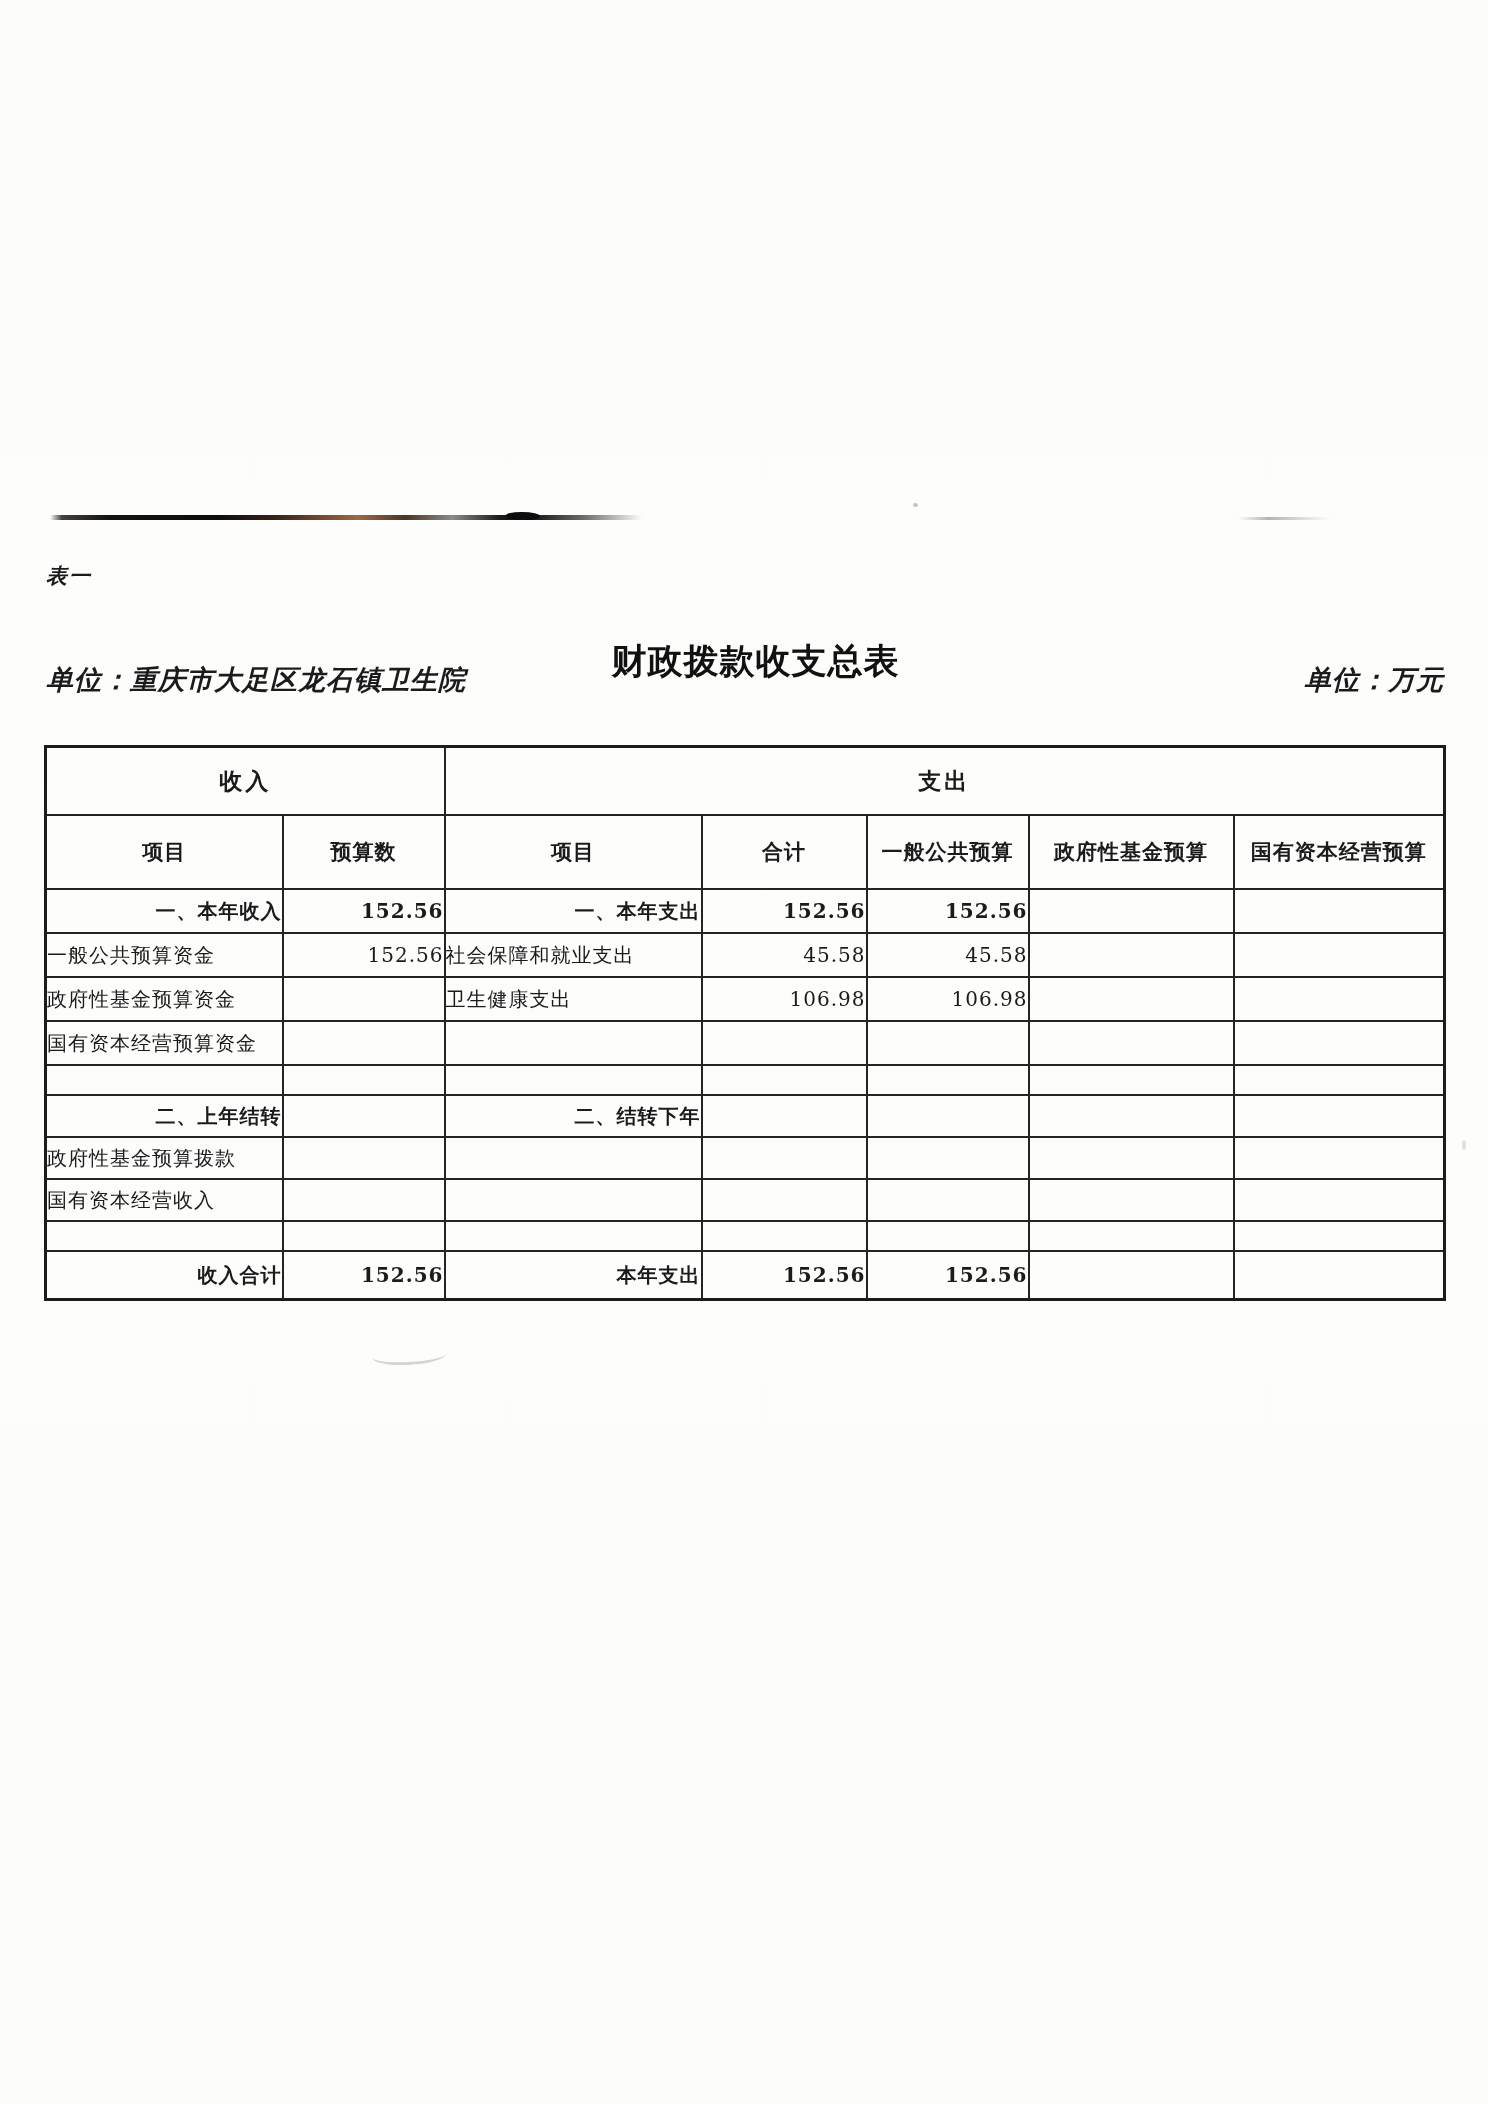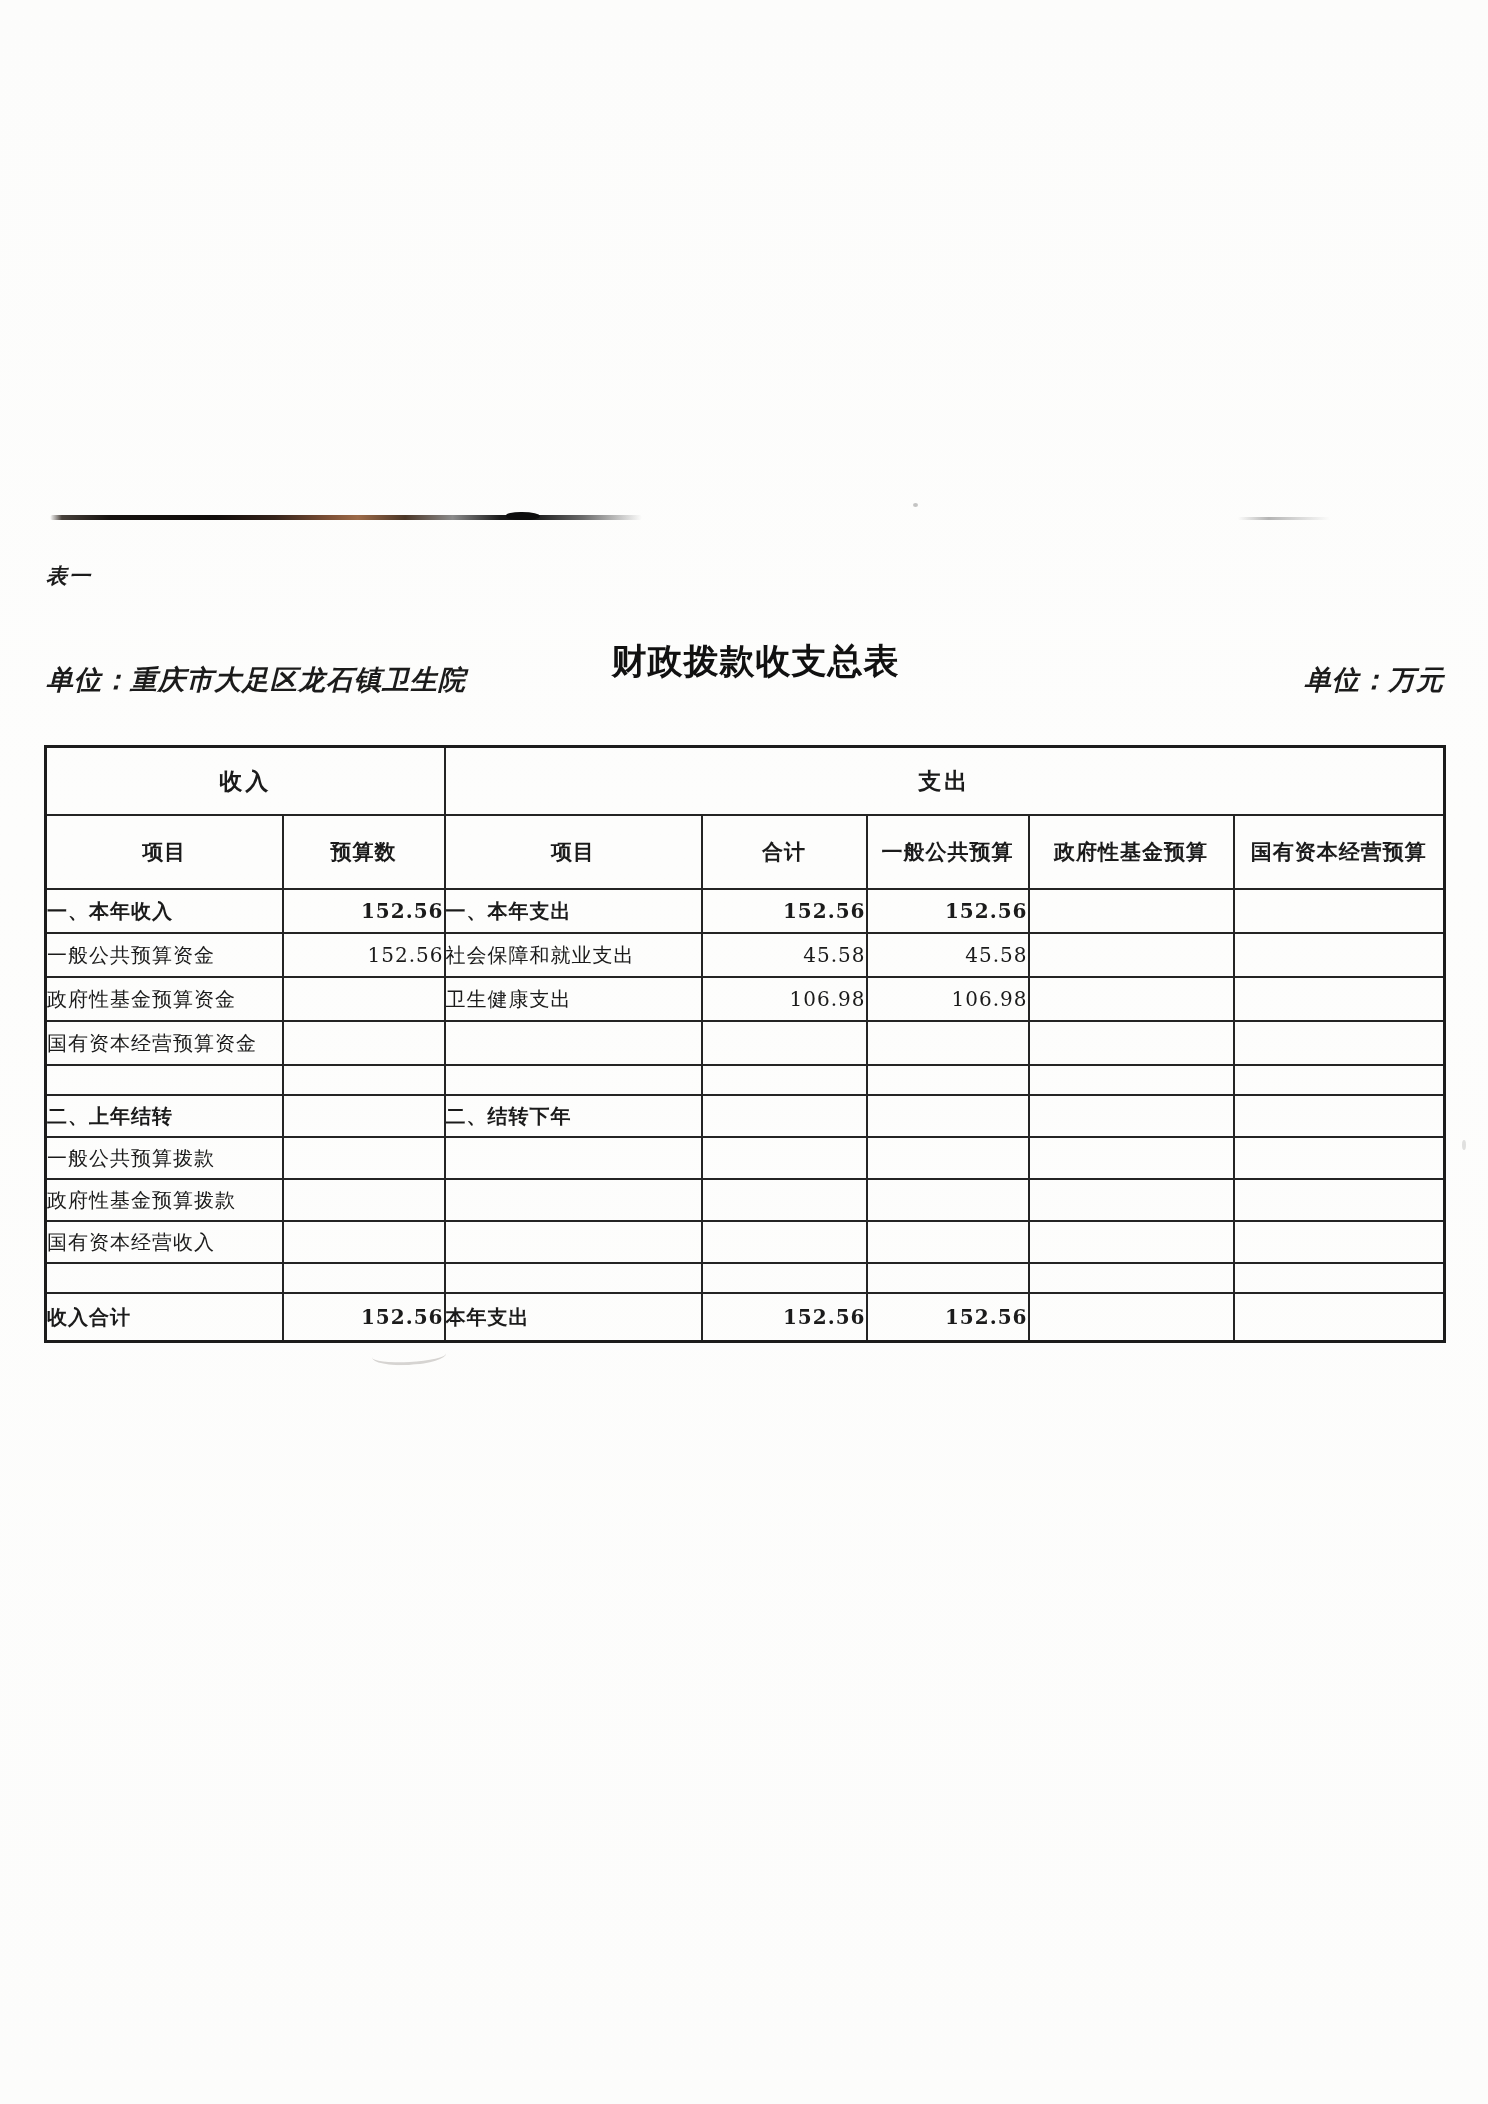--- a/index.html
+++ b/index.html
@@ -62,21 +62,21 @@
     overflow:hidden;white-space:nowrap;
     padding:0;
   }
   tr.h1 td{height:66px;font-size:23px;font-weight:bold;text-align:center;letter-spacing:3px;}
   tr.h2 td{height:72px;font-size:21px;font-weight:bold;text-align:center;letter-spacing:1px;}
   tr.h44 td{height:42px;}
   tr.h42 td{height:40px;}
   tr.h30 td{height:28px;}
   tr.h48 td{height:46px;}
   td.lab{text-align:left;padding-left:5px;}
-  td.ctr{text-align:left;padding-left:0;}
+  td.ctr{text-align:right;padding-left:0;}
   td.num{text-align:right;padding-right:5px;}
   tr.bold td{font-weight:bold;}
 </style>
 </head>
 <body>
 
 <div class="page">
 
   <div class="scanline-main"></div>
   <div class="scanline-blob"></div>
@@ -164,29 +164,20 @@
       <tr class="h42 bold">
         <td class="ctr">二、上年结转</td>
         <td class="num"></td>
         <td class="ctr">二、结转下年</td>
         <td class="num"></td>
         <td class="num"></td>
         <td class="num"></td>
         <td class="num"></td>
       </tr>
       <tr class="h42">
-        <td class="lab">一般公共预算拨款</td>
-        <td class="num"></td>
-        <td class="lab"></td>
-        <td class="num"></td>
-        <td class="num"></td>
-        <td class="num"></td>
-        <td class="num"></td>
-      </tr>
-      <tr class="h42">
         <td class="lab">政府性基金预算拨款</td>
         <td class="num"></td>
         <td class="lab"></td>
         <td class="num"></td>
         <td class="num"></td>
         <td class="num"></td>
         <td class="num"></td>
       </tr>
       <tr class="h42">
         <td class="lab">国有资本经营收入</td>

